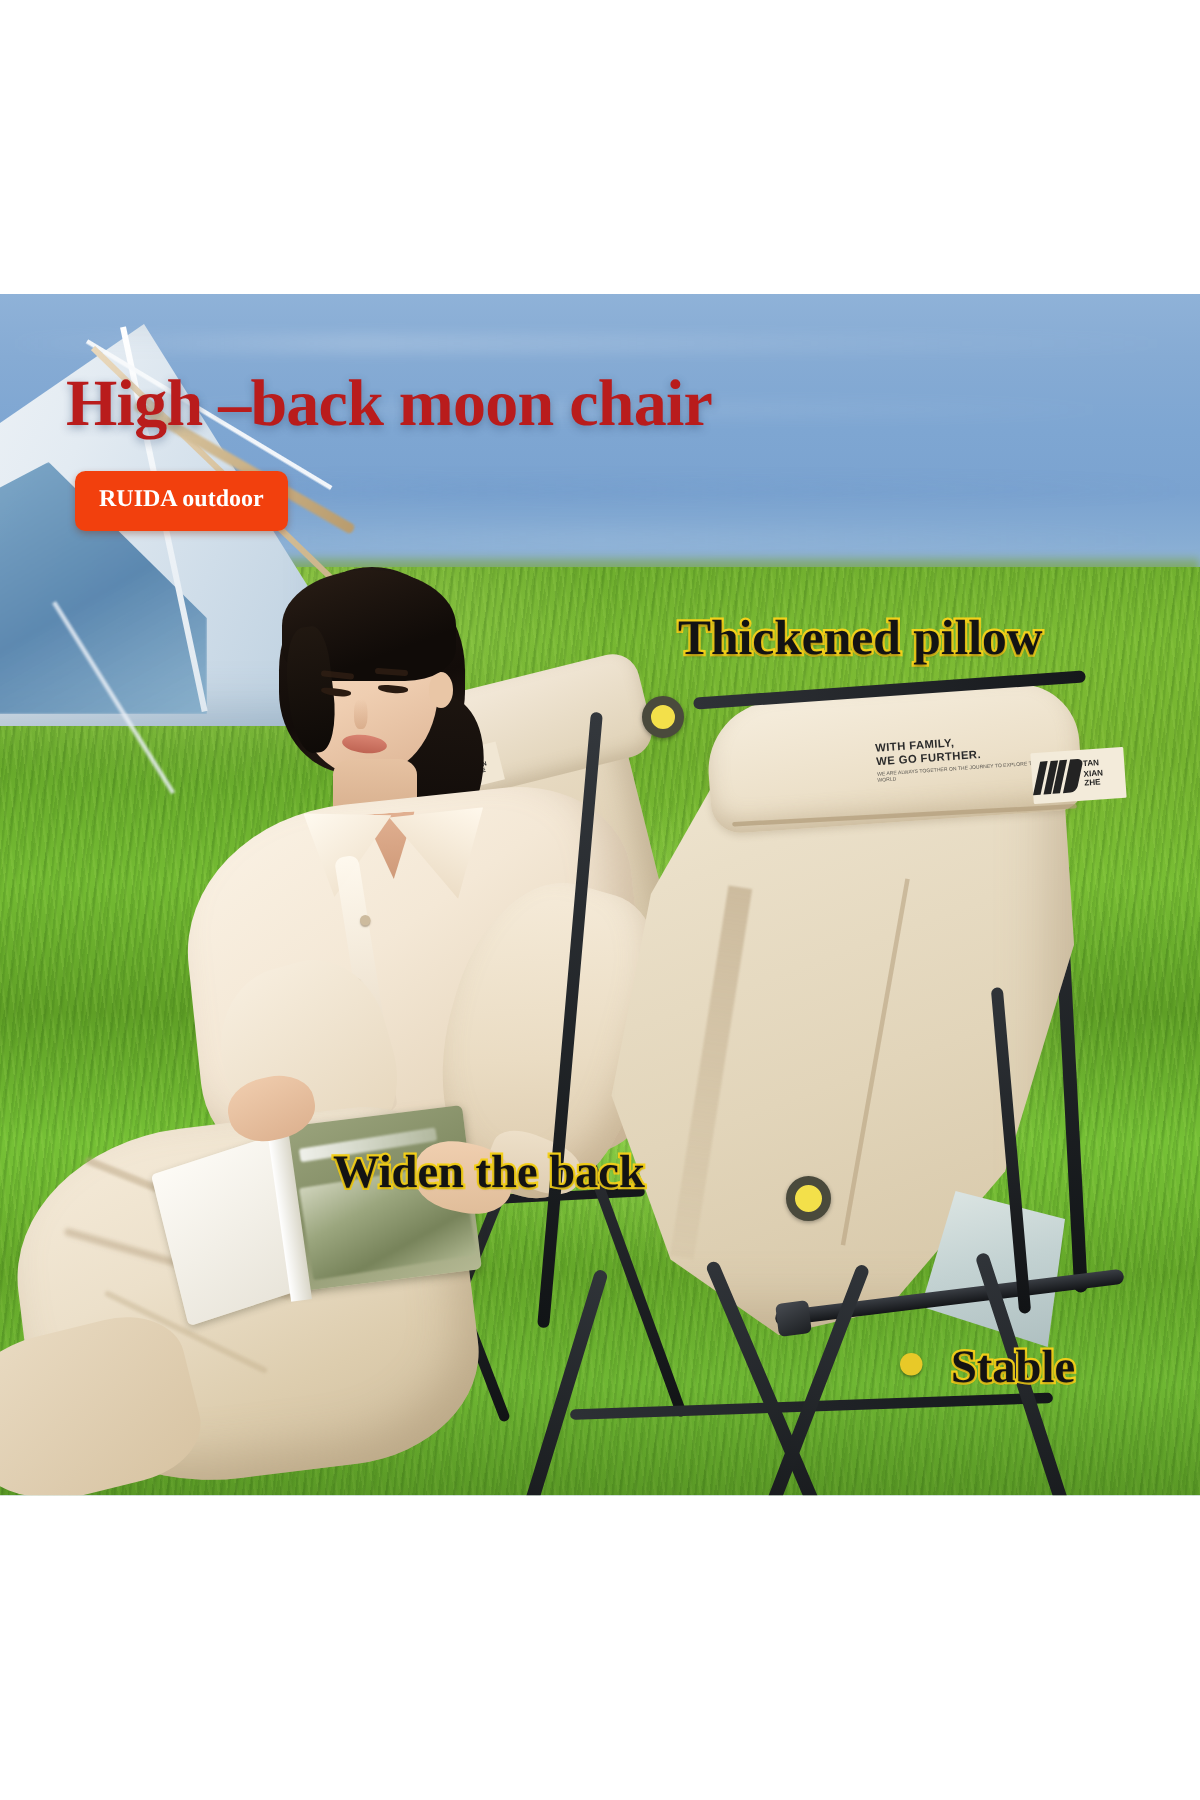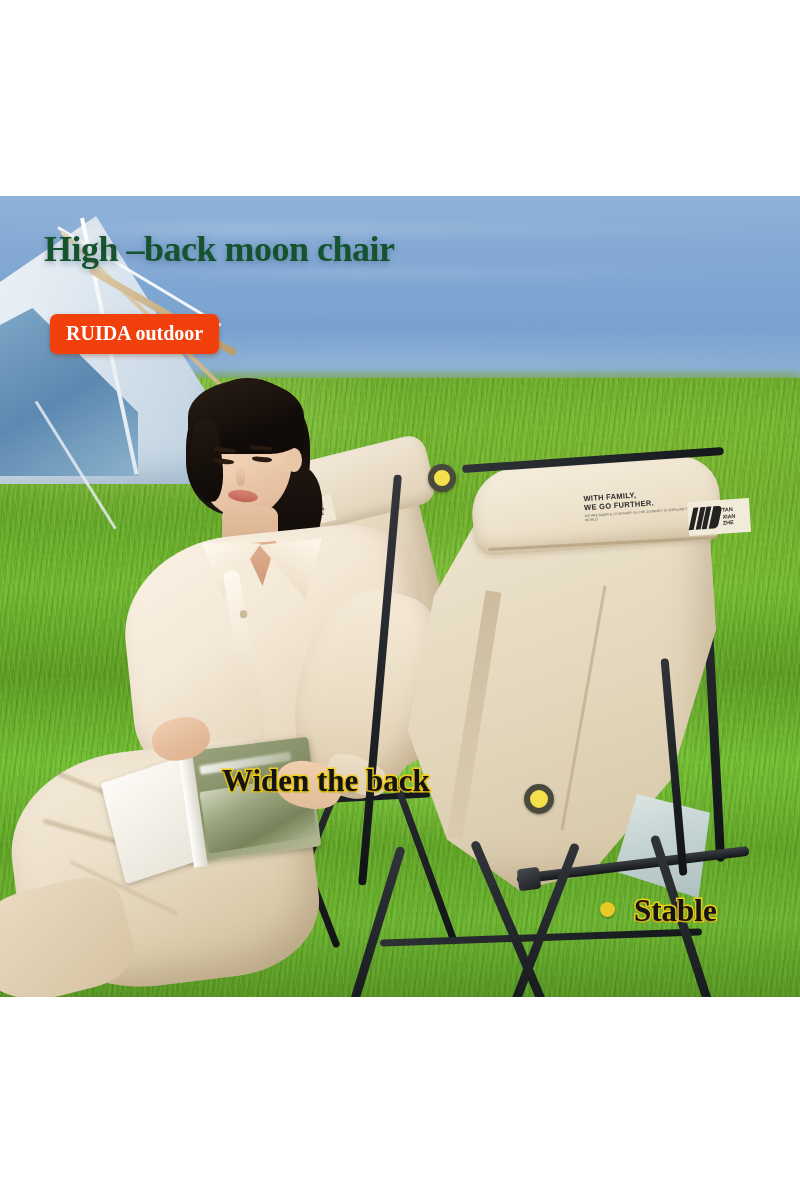--- a/index.html
+++ b/index.html
@@ -224,27 +224,27 @@
   .cr-leg{position:absolute;width:9px;border-radius:6px;background:linear-gradient(180deg,#303439,#111315);}
   .crl1{left:-6px;top:378px;height:226px;transform:rotate(17deg);}
   .crl2{left:146px;top:368px;height:238px;transform:rotate(-23deg);}
   .crl3{left:160px;top:372px;height:232px;transform:rotate(21deg);}
   .crl4{left:316px;top:366px;height:236px;transform:rotate(-18deg);}
   .crl5{left:300px;top:194px;height:218px;transform:rotate(-5deg);width:8px;}
   .cr-crossbar{position:absolute;left:10px;top:470px;width:322px;height:7px;border-radius:5px;
     background:linear-gradient(90deg,#2d3035,#14171a);transform:rotate(-2deg);}
 
   
-  #title{position:absolute;left:44px;top:220px;
-    font-family:"Liberation Serif",serif;font-weight:700;font-size:36px;line-height:58px;color:#14532d;
+  #title{position:absolute;left:44px;top:240px;
+    font-family:"Liberation Serif",serif;font-weight:700;font-size:44px;line-height:58px;color:#b91c1c;
     letter-spacing:-.5px;white-space:nowrap;
     text-shadow:0 2px 6px rgba(50,80,120,.45);}
   #badge{position:absolute;left:50px;top:314px;padding:5px 16px 7px;
     background:#f2400d;border-radius:7px;
-    font-family:"Liberation Serif",serif;font-weight:700;font-size:20px;line-height:28px;color:#ffffff;
+    font-family:"Liberation Serif",serif;font-weight:700;font-size:16px;line-height:28px;color:#ffffff;
     white-space:nowrap;box-shadow:0 2px 5px rgba(120,40,10,.35);}
 
   .anno{position:absolute;font-family:"Liberation Serif",serif;font-weight:700;color:#131313;
     white-space:nowrap;
     -webkit-text-stroke:3px #f5d11a;paint-order:stroke fill;
     text-shadow:0 1px 2px rgba(0,0,0,.35);}
   #anno-pillow{left:452px;top:406px;font-size:33px;line-height:40px;}
   #anno-widen{left:222px;top:762px;font-size:31px;line-height:38px;}
   #anno-stable{left:634px;top:892px;font-size:31px;line-height:38px;}
 
@@ -414,20 +414,21 @@
 
     </div>
   </div>
 
   <div class="band band-top"></div>
   <div class="band band-bottom"></div>
 
   <div id="title">High –back moon chair</div>
   <div id="badge">RUIDA outdoor</div>
 
+  <div class="anno" id="anno-pillow">Thickened pillow</div>
   <div class="dot-ring" id="dot-pillow"></div>
 
   <div class="anno" id="anno-widen">Widen the back</div>
   <div class="dot-ring" id="dot-widen"></div>
 
   <div class="anno" id="anno-stable">Stable</div>
   <div class="dot-plain" id="dot-stable"></div>
 
 </div>
 

